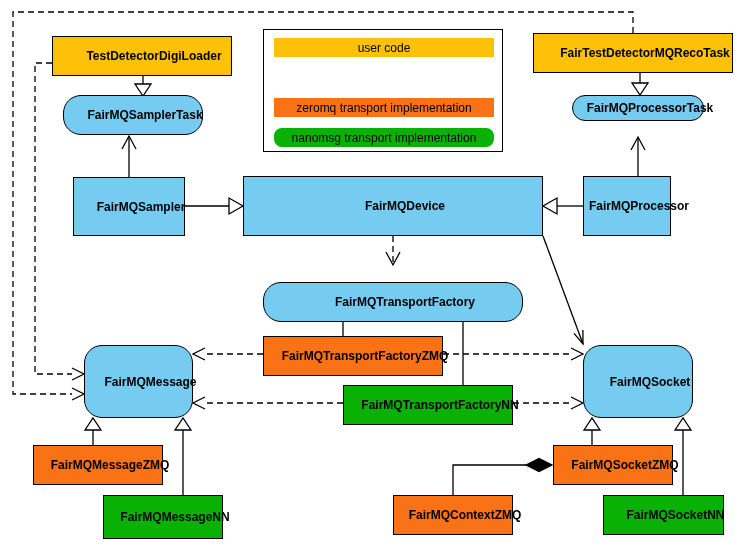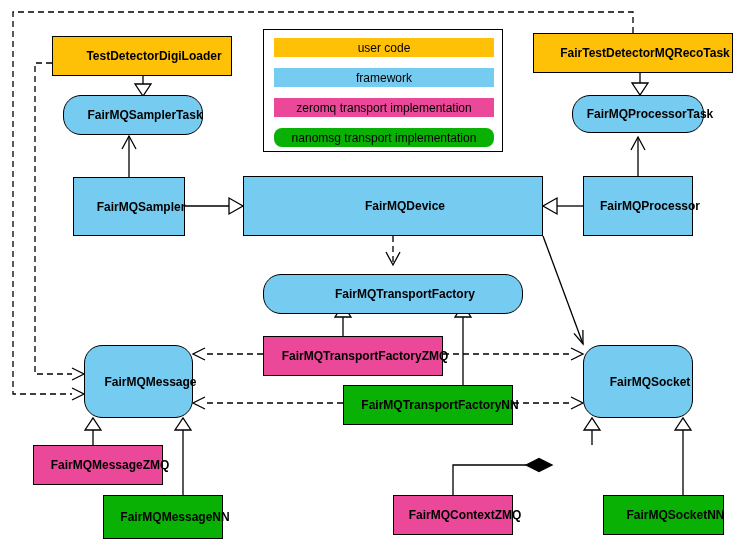--- a/index.html
+++ b/index.html
@@ -9,21 +9,21 @@
   }
   #edges{position:absolute;left:0;top:0;width:748px;height:549px;}
   .node{
     position:absolute;border:1.4px solid #000;display:flex;align-items:center;
     justify-content:center;font-weight:bold;font-size:12px;color:#000;
     white-space:nowrap;box-sizing:border-box;text-align:center;padding-left:24px;
   }
   .abstract{border-radius:18px;}
   .c-yellow{background:#FFC107;}
   .c-blue{background:#76CBF1;}
-  .c-red{background:#ec4899;}
+  .c-red{background:#f97316;}
   .c-green{background:#09B104;}
   .legend{
     position:absolute;left:263px;top:29px;width:240px;height:123px;
     background:#fff;border:1.6px solid #000;box-sizing:border-box;
   }
   .legend-bar{
     position:absolute;left:10px;width:220px;height:19px;display:flex;
     align-items:center;justify-content:center;font-size:12px;color:#000;
     white-space:nowrap;
   }
@@ -138,23 +138,20 @@
 
     <g>
       <polyline points="633,33 633,12 13,12 13,394 72,394" stroke-dasharray="6,4"></polyline>
       <polyline points="72,388 84,394 72,400"></polyline>
     </g>
   </svg>
 
   <div class="legend">
     <div class="legend-bar lb0 c-yellow">
       <span>user code</span>
-    </div>
-    <div class="legend-bar lb1 c-blue">
-      <span>framework</span>
     </div>
     <div class="legend-bar lb2 c-red">
       <span>zeromq transport implementation</span>
     </div>
     <div class="legend-bar lb3 c-green">
       <span>nanomsg transport implementation</span>
     </div>
   </div>
 
   <div class="node c-yellow" style="left:52px;top:36px;width:180px;height:40px">
@@ -162,37 +159,37 @@
   </div>
 
   <div class="node c-yellow" style="left:533px;top:33px;width:200px;height:40px">
     <span>FairTestDetectorMQRecoTask</span>
   </div>
 
   <div class="node c-blue abstract" style="left:63px;top:95px;width:140px;height:40px">
     <span>FairMQSamplerTask</span>
   </div>
 
-  <div class="node c-blue abstract" style="left:572px;top:95px;width:132px;height:38px">
+  <div class="node c-blue abstract" style="left:572px;top:95px;width:132px;height:26px">
     <span>FairMQProcessorTask</span>
   </div>
 
   <div class="node c-blue" style="left:73px;top:177px;width:112px;height:59px">
     <span>FairMQSampler</span>
   </div>
 
   <div class="node c-blue" style="left:243px;top:176px;width:300px;height:60px">
     <span>FairMQDevice</span>
   </div>
 
-  <div class="node c-blue" style="left:583px;top:176px;width:110px;height:60px">
+  <div class="node c-blue" style="left:583px;top:176px;width:88px;height:60px">
     <span>FairMQProcessor</span>
   </div>
 
-  <div class="node c-blue abstract" style="left:263px;top:274px;width:260px;height:40px">
+  <div class="node c-blue abstract" style="left:263px;top:282px;width:260px;height:40px">
     <span>FairMQTransportFactory</span>
   </div>
 
   <div class="node c-red" style="left:263px;top:336px;width:180px;height:40px">
     <span>FairMQTransportFactoryZMQ</span>
   </div>
 
   <div class="node c-green" style="left:343px;top:385px;width:170px;height:40px">
     <span>FairMQTransportFactoryNN</span>
   </div>
@@ -206,20 +203,23 @@
   </div>
 
   <div class="node c-red" style="left:33px;top:445px;width:130px;height:40px">
     <span>FairMQMessageZMQ</span>
   </div>
 
   <div class="node c-green" style="left:103px;top:495px;width:120px;height:44px">
     <span>FairMQMessageNN</span>
   </div>
 
+  <div class="node c-red" style="left:553px;top:445px;width:120px;height:40px">
+    <span>FairMQSocketZMQ</span>
+  </div>
 
   <div class="node c-green" style="left:603px;top:495px;width:121px;height:40px">
     <span>FairMQSocketNN</span>
   </div>
 
   <div class="node c-red" style="left:393px;top:495px;width:120px;height:40px">
     <span>FairMQContextZMQ</span>
   </div>
 
 </div>

